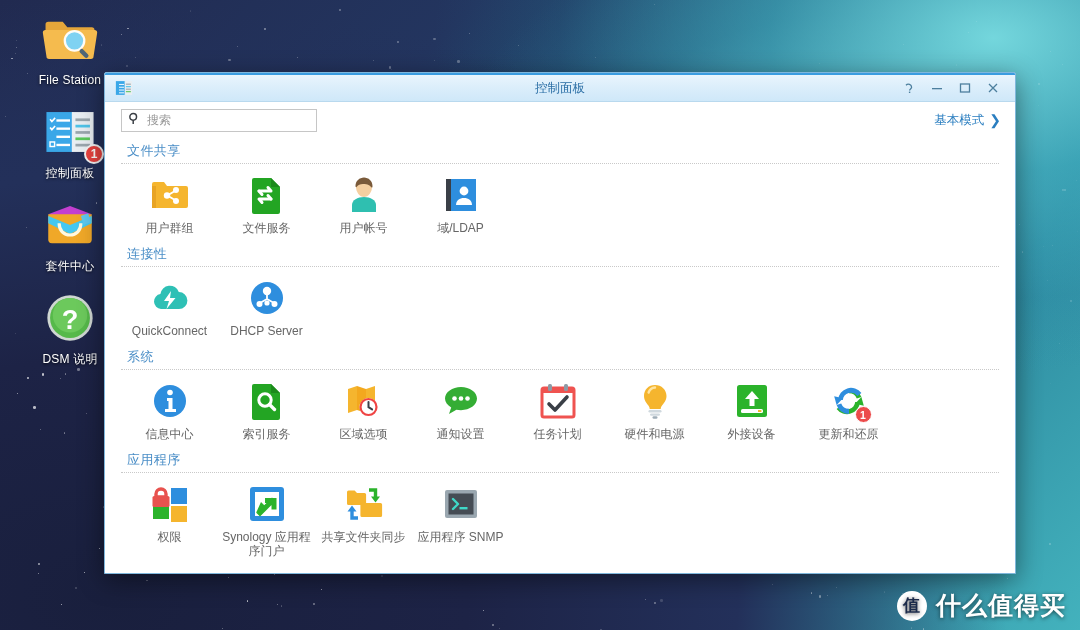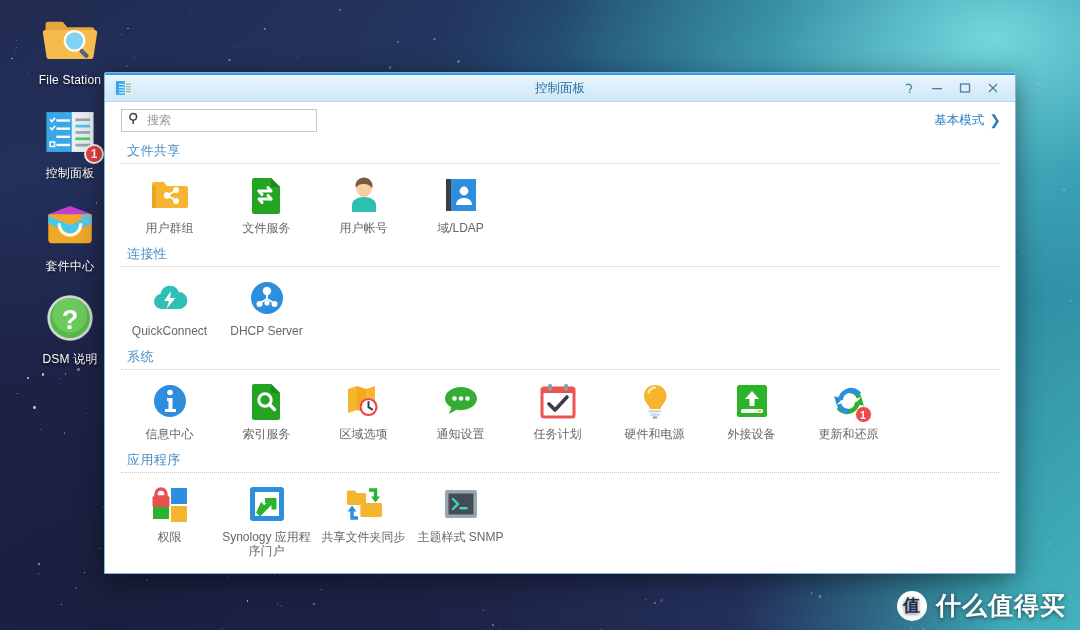--- a/index.html
+++ b/index.html
@@ -784,21 +784,21 @@
             </svg></div>
           <div class="cp-label">共享文件夹同步</div>
         </div>
         <div class="cp-item">
           <div class="cp-ico"><svg viewBox="0 0 40 40">
               <rect x="4" y="6" width="32" height="28" rx="2" fill="#9aa7b0"></rect>
               <rect x="7.5" y="9.5" width="25" height="21" fill="#454c54"></rect>
               <path d="M12 15l5 5-5 5" fill="none" stroke="#3fd8c8" stroke-width="2.4" stroke-linecap="round" stroke-linejoin="round"></path>
               <rect x="18.5" y="23" width="8" height="2.4" fill="#3fd8c8"></rect>
             </svg></div>
-          <div class="cp-label">主题样式 SNMP</div>
+          <div class="cp-label">应用程序 SNMP</div>
         </div>
       </div>
     </div>
 </div>
 
 <div class="watermark">
   <span class="wm-logo">值</span>
   <span>什么值得买</span>
 </div>
 

